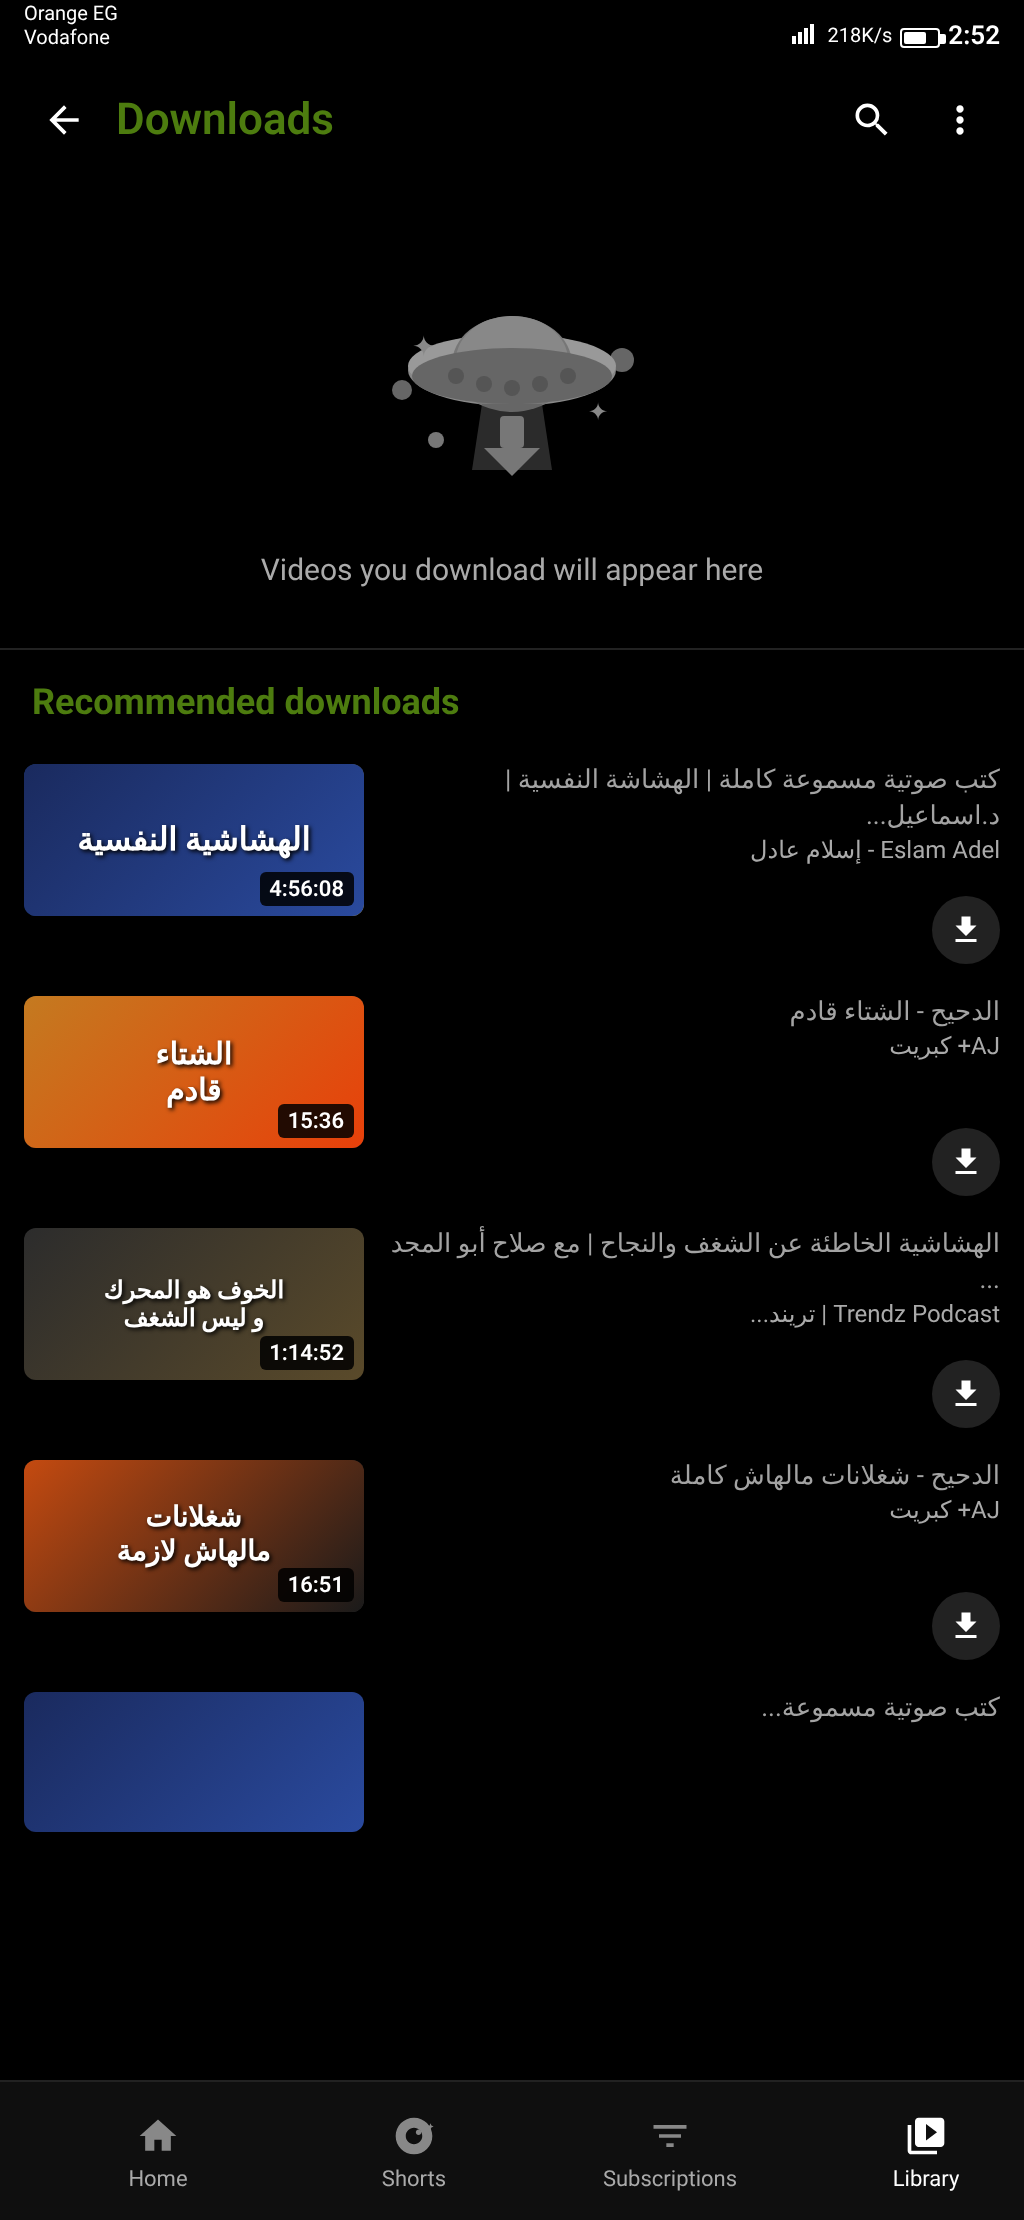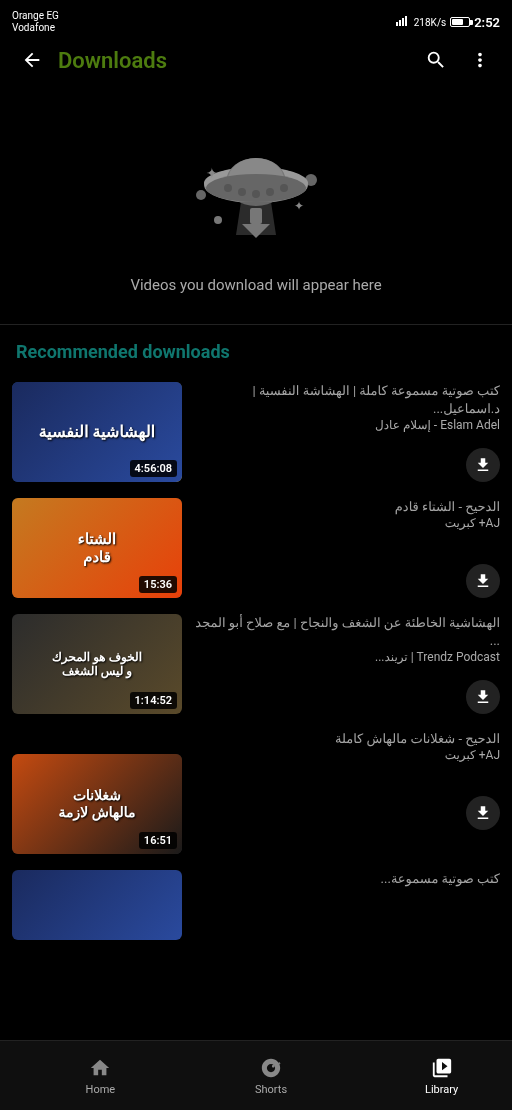--- a/index.html
+++ b/index.html
@@ -11,21 +11,21 @@
       width: 512px;
       min-height: 1110px;
       overflow-x: hidden;
       position: relative;
     }
 
     
     .status-bar {
       display: flex;
       justify-content: space-between;
-      align-items: center;
+      align-items: flex-end;
       padding: 18px 12px 4px;
       font-size: 11px;
       color: #fff;
       background: #000;
       height: 30px;
     }
     .status-left { font-size: 10px; line-height: 1.2; }
     .status-right { display: flex; align-items: center; gap: 4px; font-size: 11px; }
     .battery-box {
       display: inline-block;
@@ -110,33 +110,33 @@
     .divider {
       height: 1px;
       background: #222;
       margin: 0 0 16px;
     }
 
     
     .section-title {
       font-size: 18px;
       font-weight: 700;
-      color: #0f766e;
+      color: #4d7c0f;
       padding: 0 16px 14px;
     }
 
     
     .video-list {
       padding: 0 0 8px;
     }
     .thumb-wrap {
       position: relative;
       flex-shrink: 0;
       width: 170px;
-      height: 100px;
+      height: 76px;
       border-radius: 6px;
       overflow: hidden;
       background: #222;
     }
     .duration-badge {
       position: absolute;
       bottom: 5px; right: 5px;
       background: rgba(0,0,0,0.85);
       color: #fff;
       font-size: 11px;
@@ -204,21 +204,21 @@
       color: #aaa;
     }
     .nav-item.active .nav-label { color: #fff; }
     .nav-item.active svg { fill: #fff; }
     .nav-item svg { fill: #888; }
 
     
     .thumb-1 { background: linear-gradient(135deg, #1a3a6e 0%, #0d2a5e 50%, #c5a028 100%); }
     .thumb-2 { background: linear-gradient(135deg, #f5a623 0%, #e8460a 50%, #1a1a1a 100%); }
     .thumb-3 { background: linear-gradient(135deg, #2c2c2c 0%, #3d3d3d 50%, #8a6a3a 100%); }
-    .thumb-4 { background: linear-gradient(135deg, #e84c0a 0%, #1a1a1a 50%, #2a2a2a 100%); margin-top: 24px; }
+    .thumb-4 { background: linear-gradient(135deg, #e84c0a 0%, #1a1a1a 50%, #2a2a2a 100%); }
     .thumb-5 { background: linear-gradient(135deg, #1a3a6e 0%, #0d2a5e 50%, #c5a028 100%); }
 
     .thumb-text-overlay {
       position: absolute;
       top: 0; left: 0; right: 0; bottom: 0;
       display: flex;
       align-items: center;
       justify-content: center;
       font-size: 20px;
       font-weight: 700;
@@ -459,20 +459,28 @@
     <div class="nav-icon">
       <svg width="22" height="22" viewBox="0 0 24 24" fill="#888">
         <path d="M17.77 10.32l-1.2-.5L18 9l.5-1.2.5 1.2 1.2.5-1.2.5-.5 1.2-.5-1.18zM21 8.5L20.5 7.3l-1.2-.5 1.2-.5L21 5.1l.5 1.2 1.2.5-1.2.5-.5 1.2z"></path>
         <path d="M14.5 11.5c.83 0 1.5-.67 1.5-1.5S15.33 8.5 14.5 8.5 13 9.17 13 10s.67 1.5 1.5 1.5zm-9 0c.83 0 1.5-.67 1.5-1.5S6.33 8.5 5.5 8.5 4 9.17 4 10s.67 1.5 1.5 1.5z"></path>
         <path d="M12 2C6.48 2 2 6.48 2 12s4.48 10 10 10 10-4.48 10-10S17.52 2 12 2zm0 14.5c-2.49 0-4.5-2.01-4.5-4.5S9.51 7.5 12 7.5s4.5 2.01 4.5 4.5-2.01 4.5-4.5 4.5z"></path>
       </svg>
     </div>
     <span class="nav-label">Shorts</span>
   </div>
 
+  <div class="nav-item">
+    <div class="nav-icon">
+      <svg width="22" height="22" viewBox="0 0 24 24" fill="#888">
+          <path d="M10 18h4v-2h-4v2zM3 6v2h18V6H3zm3 7h12v-2H6v2z"></path>
+        </svg>
+    </div>
+    <span class="nav-label">Subscriptions</span>
+  </div>
 
   <div class="nav-item active">
     <div class="nav-icon">
       <svg width="22" height="22" viewBox="0 0 24 24" fill="#fff">
           <path d="M4 6H2v14c0 1.1.9 2 2 2h14v-2H4V6zm16-4H8c-1.1 0-2 .9-2 2v12c0 1.1.9 2 2 2h12c1.1 0 2-.9 2-2V4c0-1.1-.9-2-2-2zm-8 12.5v-9l6 4.5-6 4.5z"></path>
         </svg>
     </div>
     <span class="nav-label" style="color:#fff;">Library</span>
   </div>
 

